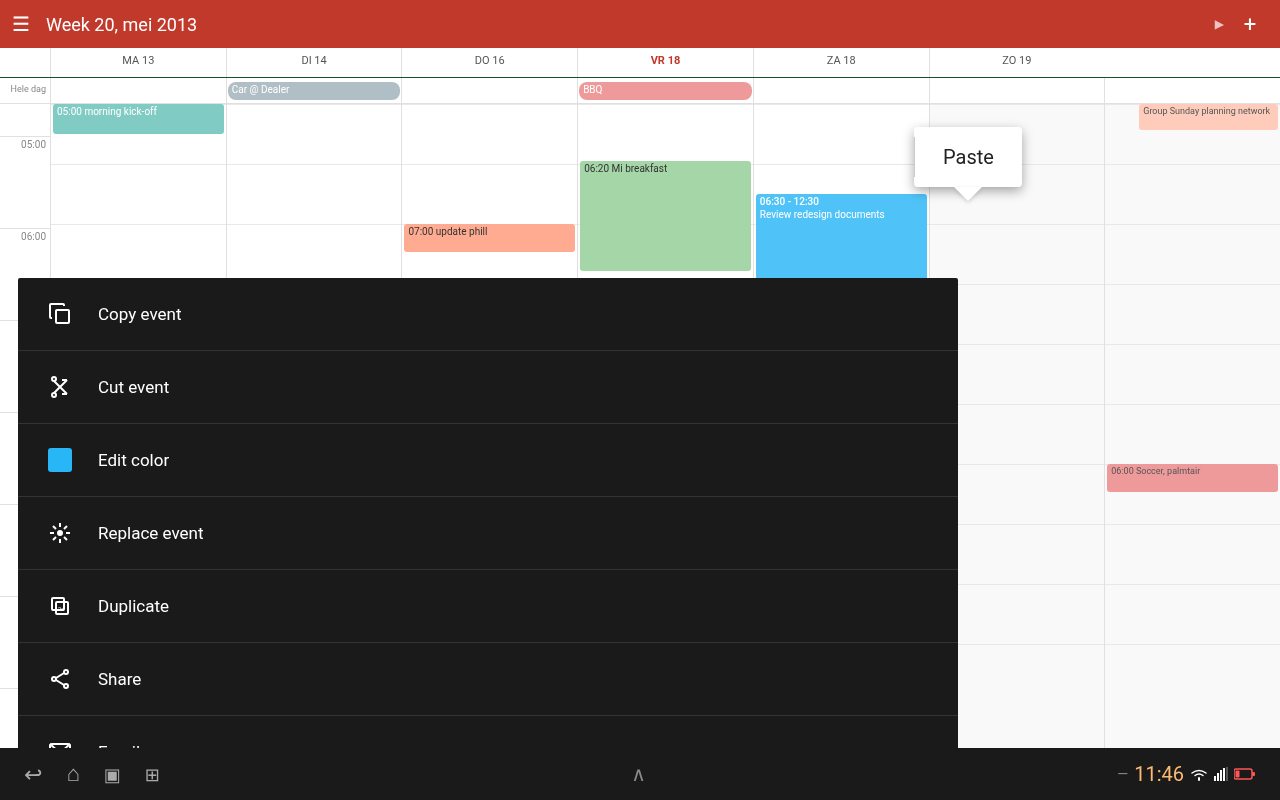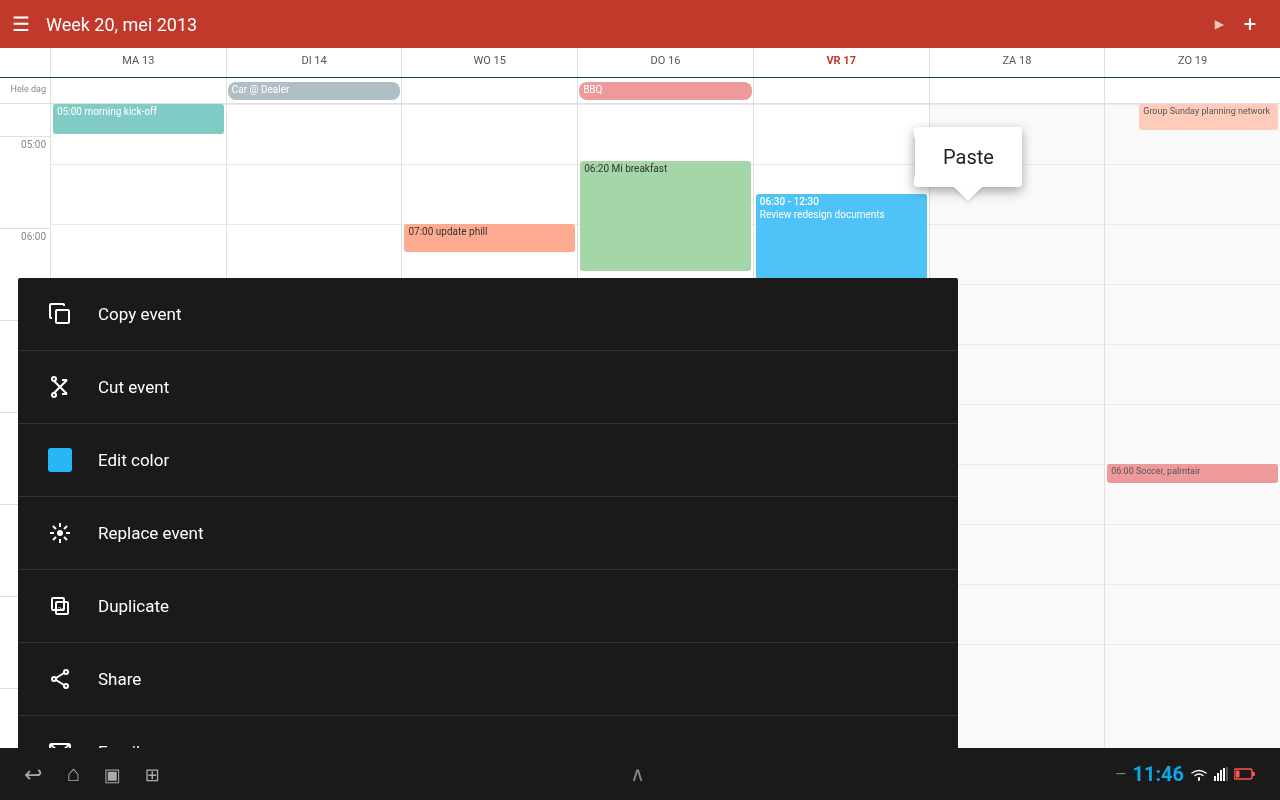--- a/index.html
+++ b/index.html
@@ -197,21 +197,21 @@
       background: #1a1a1a;
       display: flex;
       align-items: center;
       justify-content: space-between;
       padding: 0 24px;
       z-index: 300;
     }
     .nav-group { display: flex; align-items: center; gap: 24px; }
     .nav-btn { color: #aaa; font-size: 22px; cursor: pointer; }
     .status-bar-right { display: flex; align-items: center; gap: 6px; color: #ccc; font-size: 15px; }
-    .status-time { font-size: 20px; color: #0ea5e9; font-weight: 700; }
+    .status-time { font-size: 20px; color: #fdba74; font-weight: 400; }
 
     
     .svg-icon { width: 24px; height: 24px; }
     .color-swatch { width: 24px; height: 24px; background: #29b6f6; border-radius: 3px; }
   </style>
 </head>
 <body>
 
 <div id="topbar">
   <span id="menu-icon">☰</span>
@@ -219,23 +219,22 @@
   <span style="font-size:12px; margin-right:8px; opacity:0.7;">▶</span>
   <div id="add-btn">+</div>
 </div>
 
 <div id="calendar">
 
   <div id="day-headers">
     <div class="day-header-cell"></div>
     <div class="day-header-cell">MA 13</div>
     <div class="day-header-cell">DI 14</div>
-    <div class="day-header-cell">WO 15</div>
     <div class="day-header-cell">DO 16</div>
-    <div class="day-header-cell day-header-fri">VR 17</div>
+    <div class="day-header-cell day-header-fri">VR 18</div>
     <div class="day-header-cell">ZA 18</div>
     <div class="day-header-cell">ZO 19</div>
   </div>
 
   <div id="allday-row">
     <div class="allday-label">Hele dag</div>
     <div class="allday-cell"></div>
     <div class="allday-cell">
       <div class="allday-event event-car">Car @ Dealer</div>
     </div>
@@ -359,21 +358,21 @@
       <div class="hour-cell"></div>
       <div class="hour-cell"></div>
       <div class="hour-cell"></div>
       <div class="hour-cell"></div>
       <div class="hour-cell"></div>
       <div class="hour-cell"></div>
       <div class="hour-cell"></div>
 
       <div class="cal-event event-peach" style="top:0; left:2px; right:2px; height:26px; font-size:9px;margin-left:32px;">Group Sunday planning network</div>
 
-      <div class="cal-event event-salmon" style="top:360px; left:2px; right:2px; height:19px; font-size:9px;">06:00 Soccer, palmtair</div>
+      <div class="cal-event event-salmon" style="top:360px; left:2px; right:2px; height:28px; font-size:9px;">06:00 Soccer, palmtair</div>
     </div>
   </div>
 </div>
 
 <div id="new-paste-popup">
   <div class="popup-divider"></div>
   <span class="popup-btn">Paste</span>
   <div class="popup-arrow"></div>
 </div>
 

